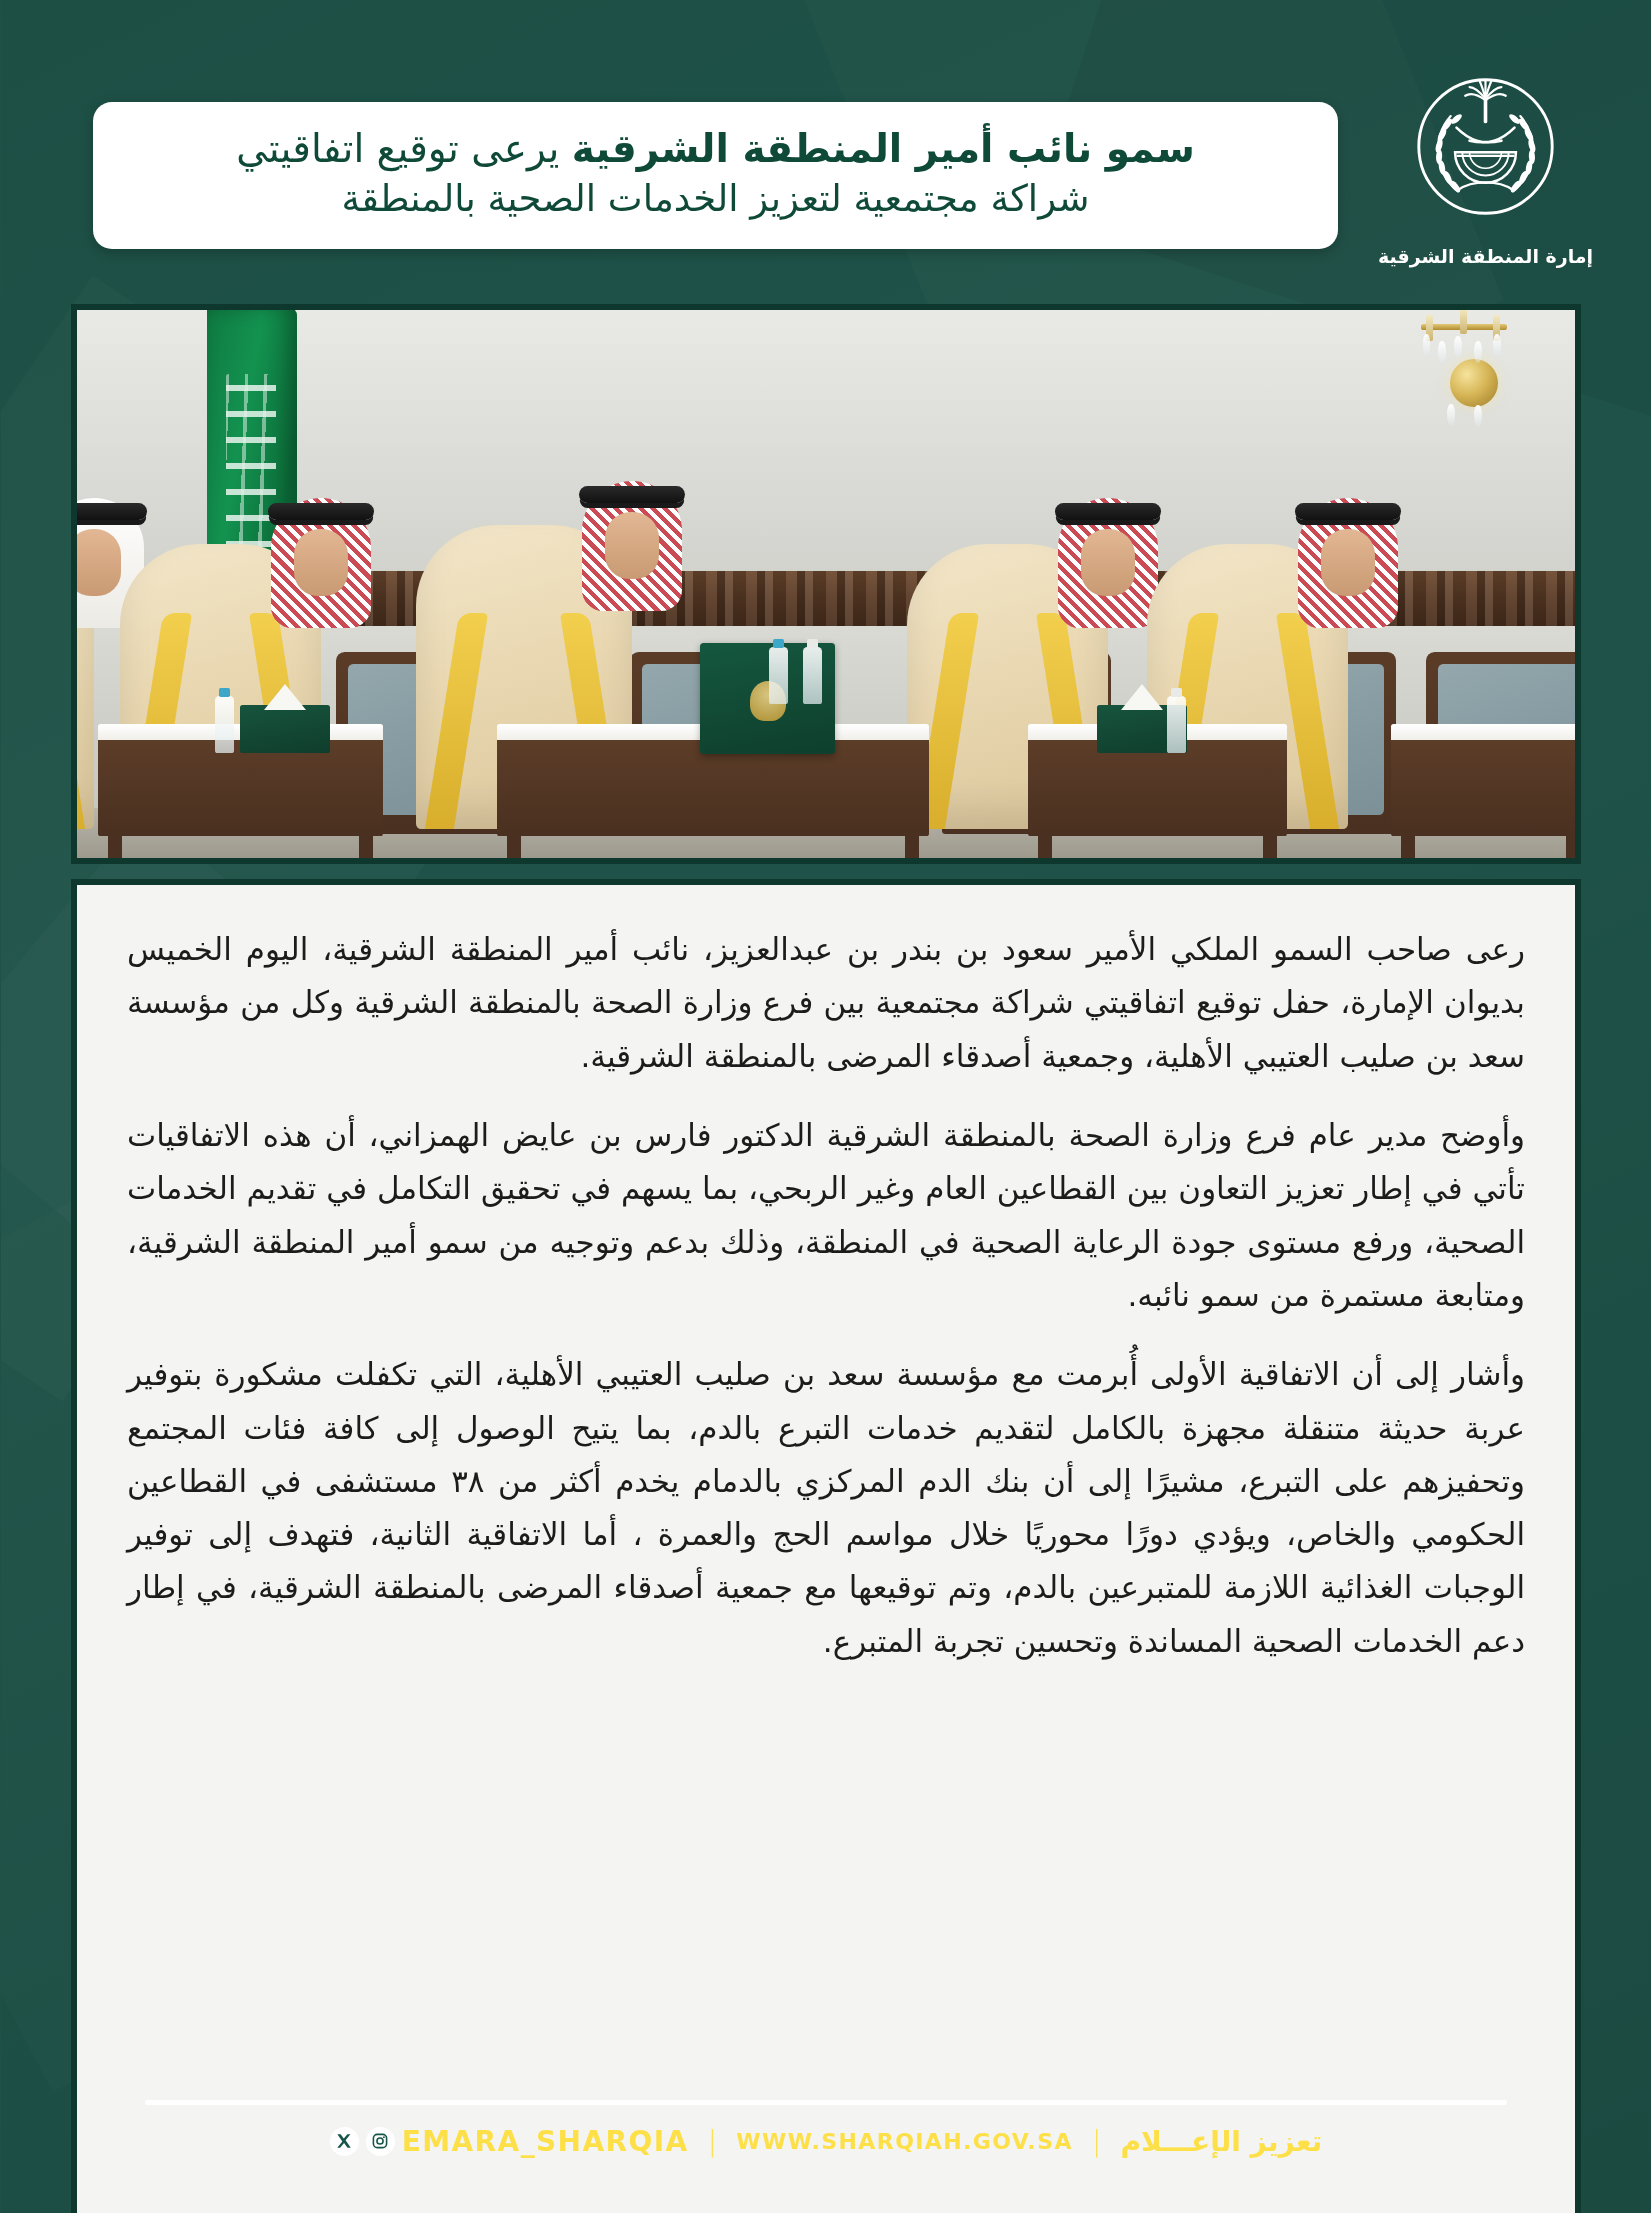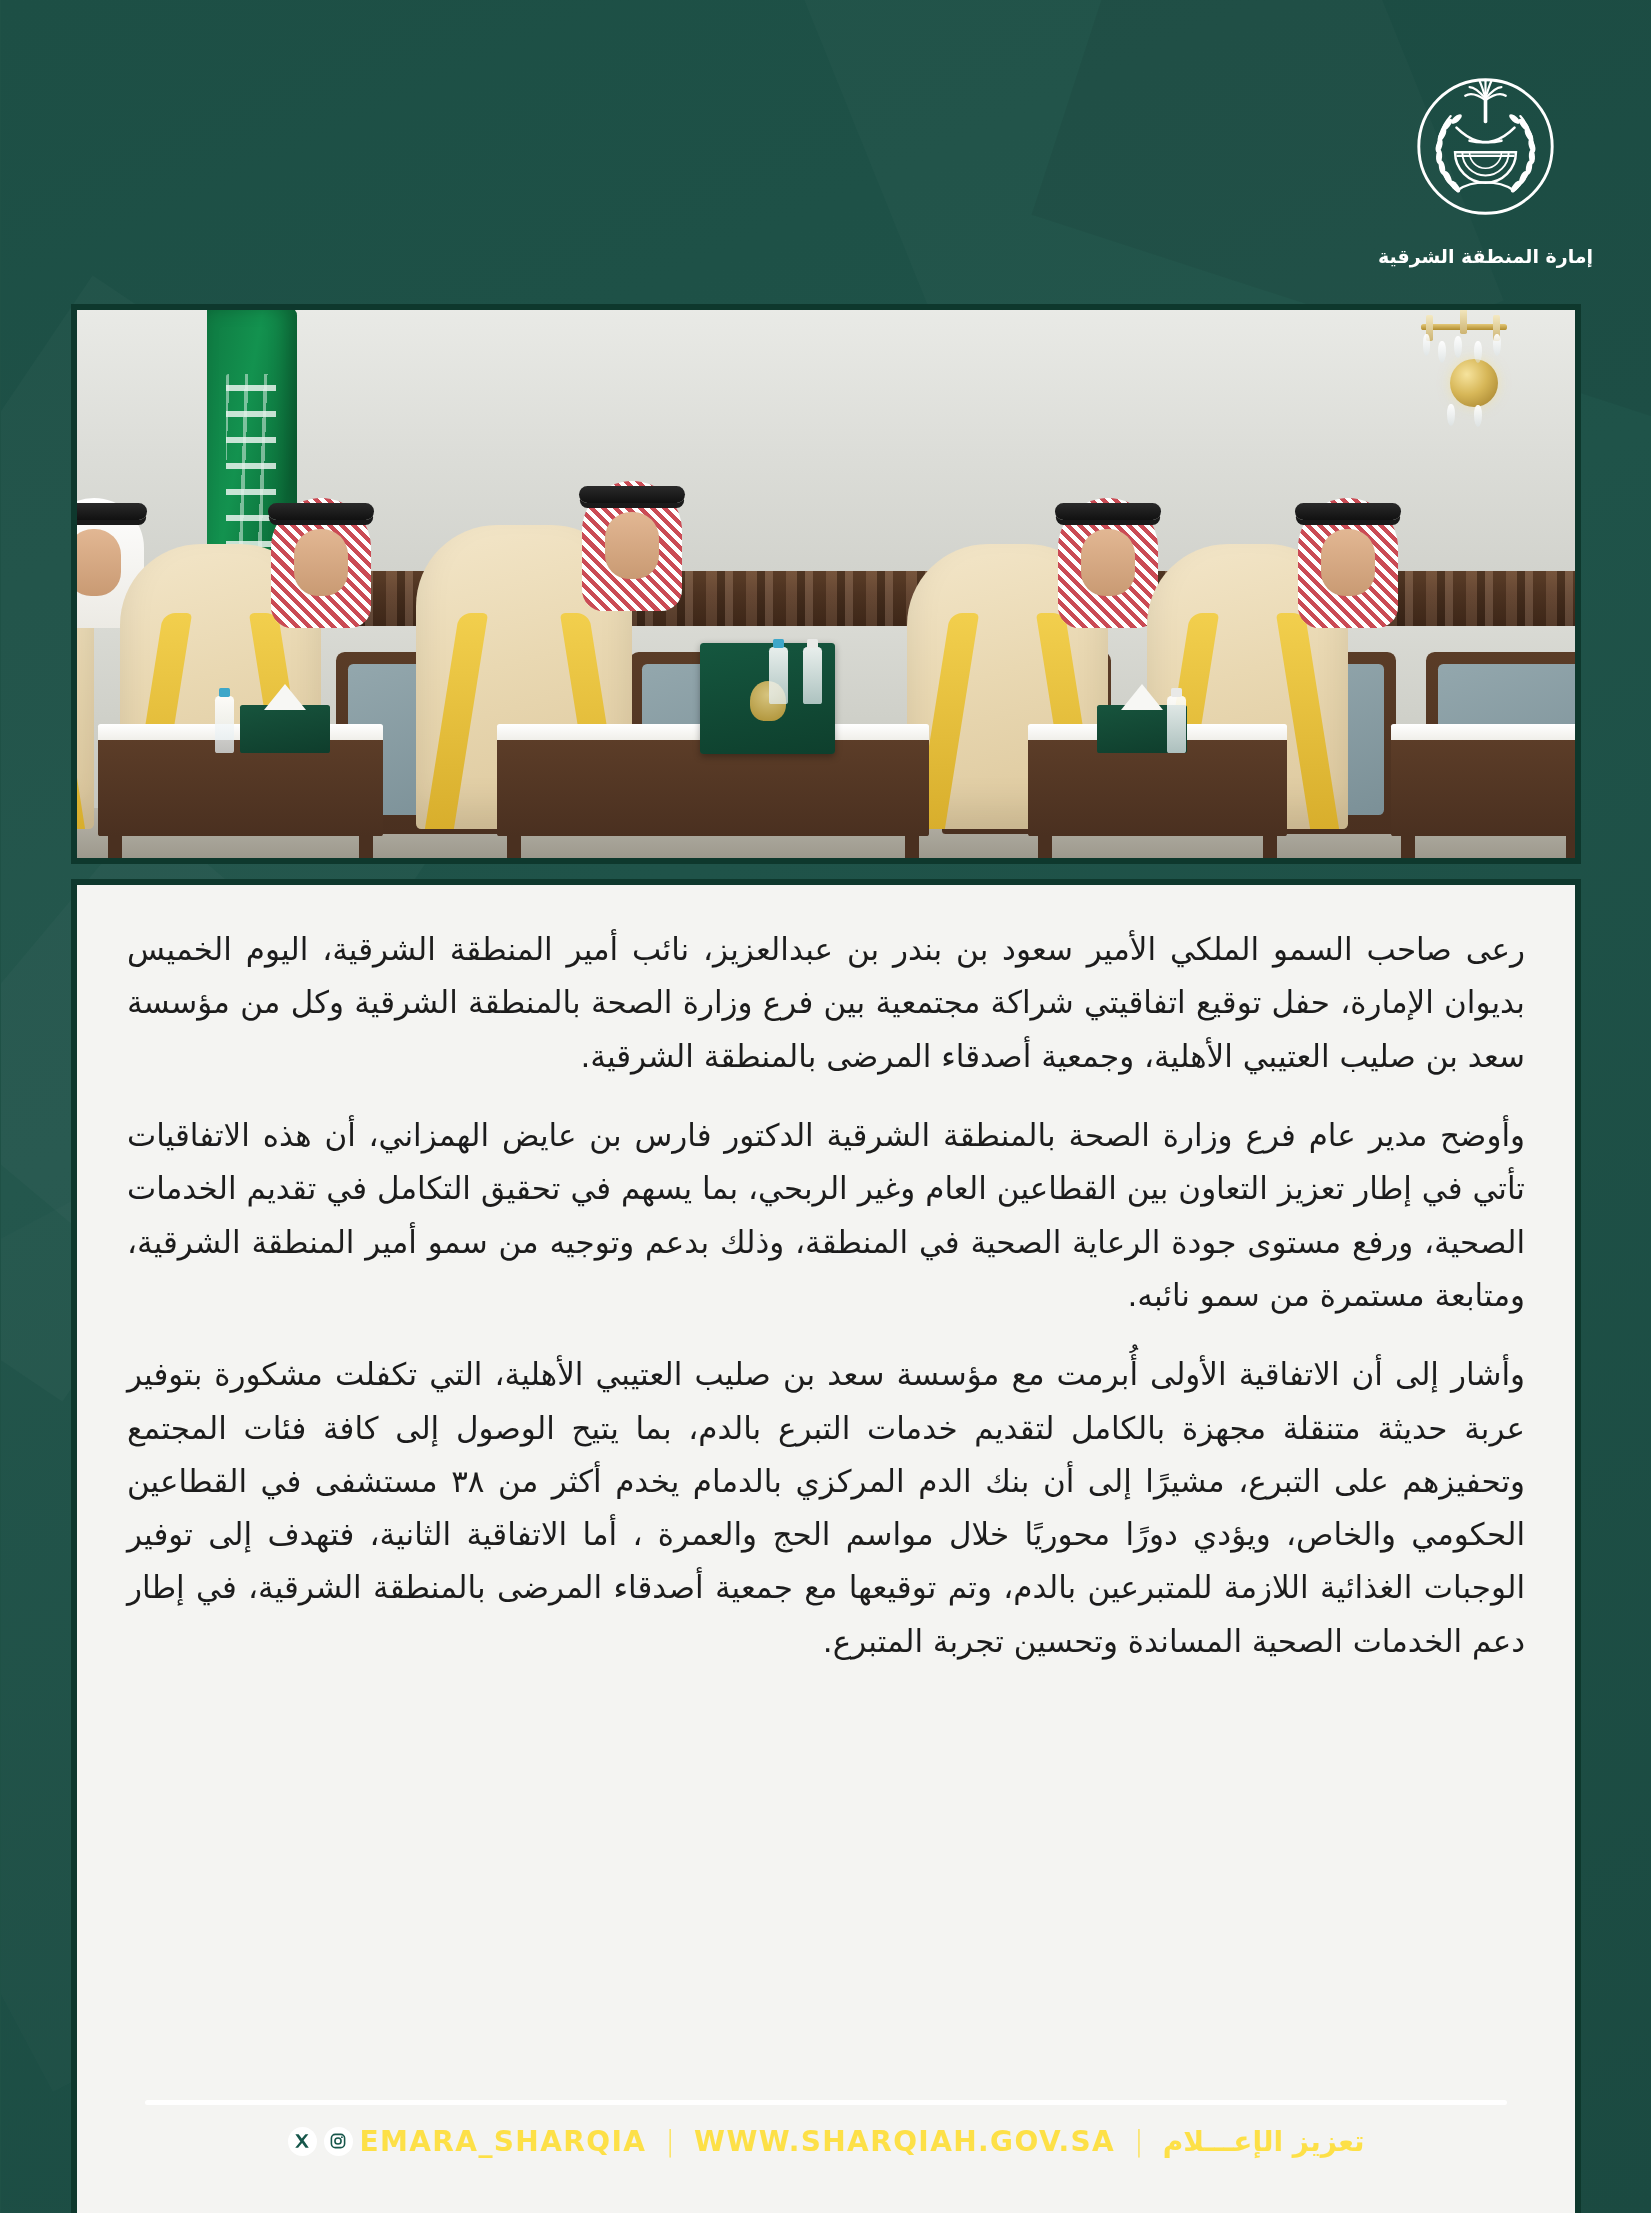--- a/index.html
+++ b/index.html
@@ -350,21 +350,21 @@
     letter-spacing: 1.7px;
     white-space: nowrap;
   }
   .sep {
     font-size: 29px;
     font-weight: 300;
     opacity: 0.9;
     margin: 0 19px;
   }
   .footer-url {
-    font-size: 28px;
+    font-size: 22px;
     font-weight: 600;
     letter-spacing: 1.4px;
     direction: ltr;
     white-space: nowrap;
   }
   .footer-handle-wrap {
     display: flex;
     align-items: center;
     direction: ltr;
     gap: 7px;
@@ -394,20 +394,26 @@
   <div class="bg-shape bg-s2"></div>
   <div class="bg-shape bg-s3"></div>
   <div class="bg-shape bg-s4"></div>
   <div class="bg-shape bg-s5"></div>
   <div class="bg-shape bg-s6"></div>
   <div class="bg-shape bg-s7"></div>
 </div>
 
 <div class="header">
 
+  <div class="title-card">
+    <div class="title-line">
+      <span class="title-strong">سمو نائب أمير المنطقة الشرقية</span><span class="title-normal"> يرعى توقيع اتفاقيتي</span>
+    </div>
+    <div class="title-line title-line2">شراكة مجتمعية لتعزيز الخدمات الصحية بالمنطقة</div>
+  </div>
 
   <div class="logo-block">
     <div class="emblem">
       <svg viewBox="0 0 200 200" width="145" height="145" aria-hidden="true">
         <circle cx="100" cy="100" r="92" fill="none" stroke="#ffffff" stroke-width="4"></circle>
 
         <g stroke="#ffffff" stroke-width="3" fill="none" stroke-linecap="round">
           <path d="M52 58 C26 88, 28 134, 62 162"></path>
           <path d="M148 58 C174 88, 172 134, 138 162"></path>
         </g>

